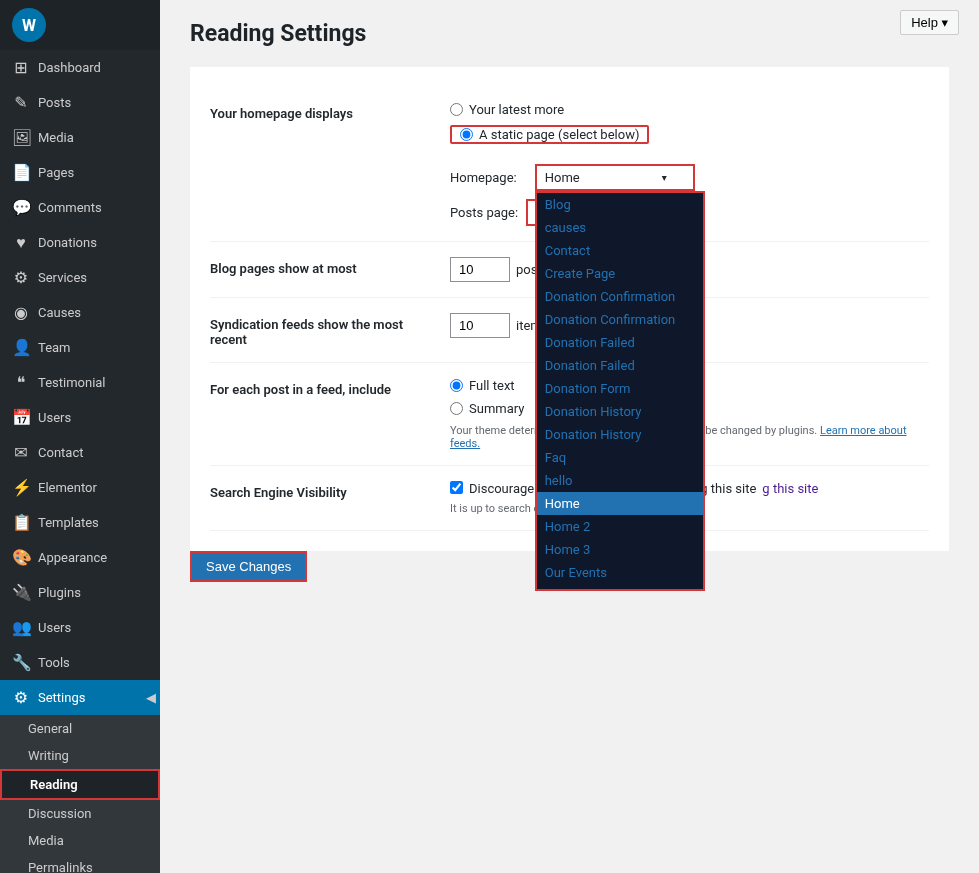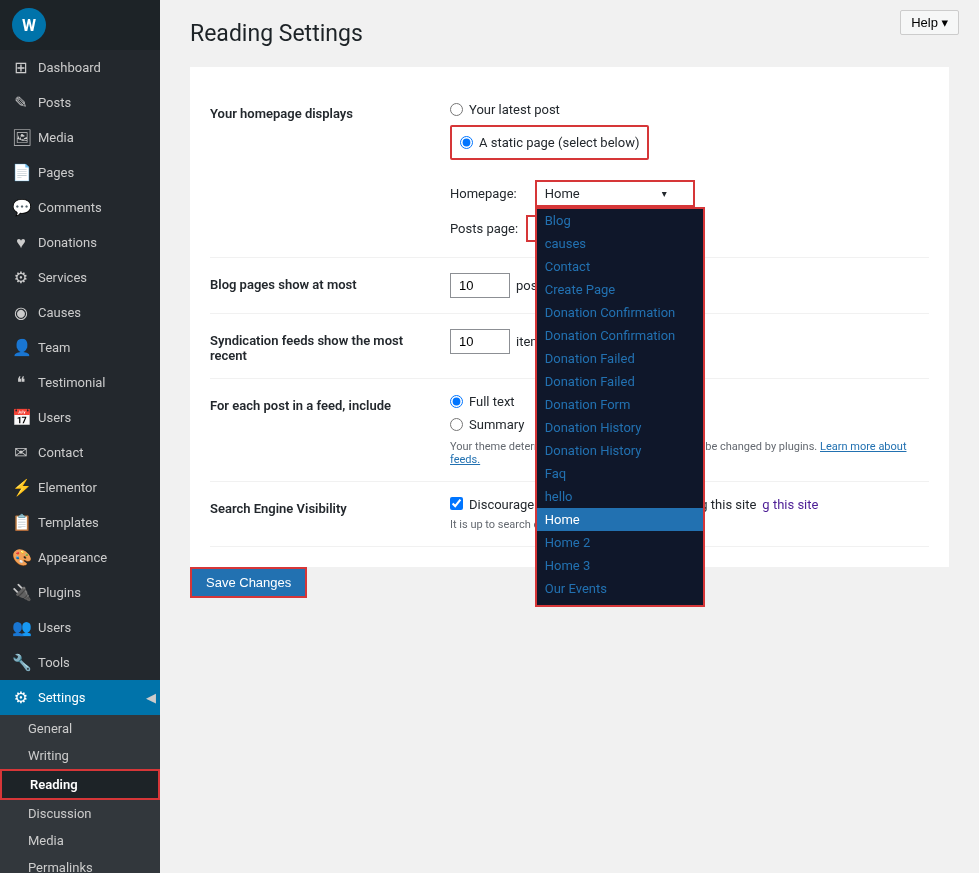--- a/index.html
+++ b/index.html
@@ -79,21 +79,21 @@
       font-size: 13px;
       border-radius: 2px;
       display: flex;
       align-items: center;
       gap: 4px;
       margin-left: 6px;
     }
 
     .page-title {
       font-size: 23px;
-      font-weight: 400;
+      font-weight: 700;
       color: #1d2327;
       margin-bottom: 20px;
     }
 
     
     .form-table {
       background: #fff;
       padding: 20px;
       border: none;
       width: 100%;
@@ -120,21 +120,21 @@
     
     .radio-option {
       display: flex;
       align-items: center;
       gap: 6px;
       margin-bottom: 8px;
     }
     .radio-option.bordered {
       border: 2px solid #d63638;
       display: inline-flex;
-      padding: 8px 8px;
+      padding: 0 8px;
       border-radius: 2px;
     }
 
     
     .homepage-row {
       display: flex;
       align-items: center;
       gap: 10px;
       margin-top: 8px;
       position: relative;
@@ -320,21 +320,21 @@
 
     <h1 class="page-title">Reading Settings</h1>
 
     <div class="form-table">
 
       <div class="form-row">
         <div class="form-label">Your homepage displays</div>
         <div class="form-content">
           <div class="radio-option">
             <input type="radio" name="homepage" id="latest" style="">
-            <label for="latest">Your latest post</label>
+            <label for="latest">Your latest more</label>
           </div>
           <div class="radio-option bordered">
             <input type="radio" name="homepage" id="static" checked="" style="">
             <label for="static"><span>A static page (select below)</span></label>
           </div>
 
           
           <div class="homepage-row" style="margin-top:12px; align-items:flex-start; flex-direction:column; gap:8px;">
             <div style="display:flex;align-items:center;gap:18px;">
               <span class="homepage-label">Homepage:</span>

